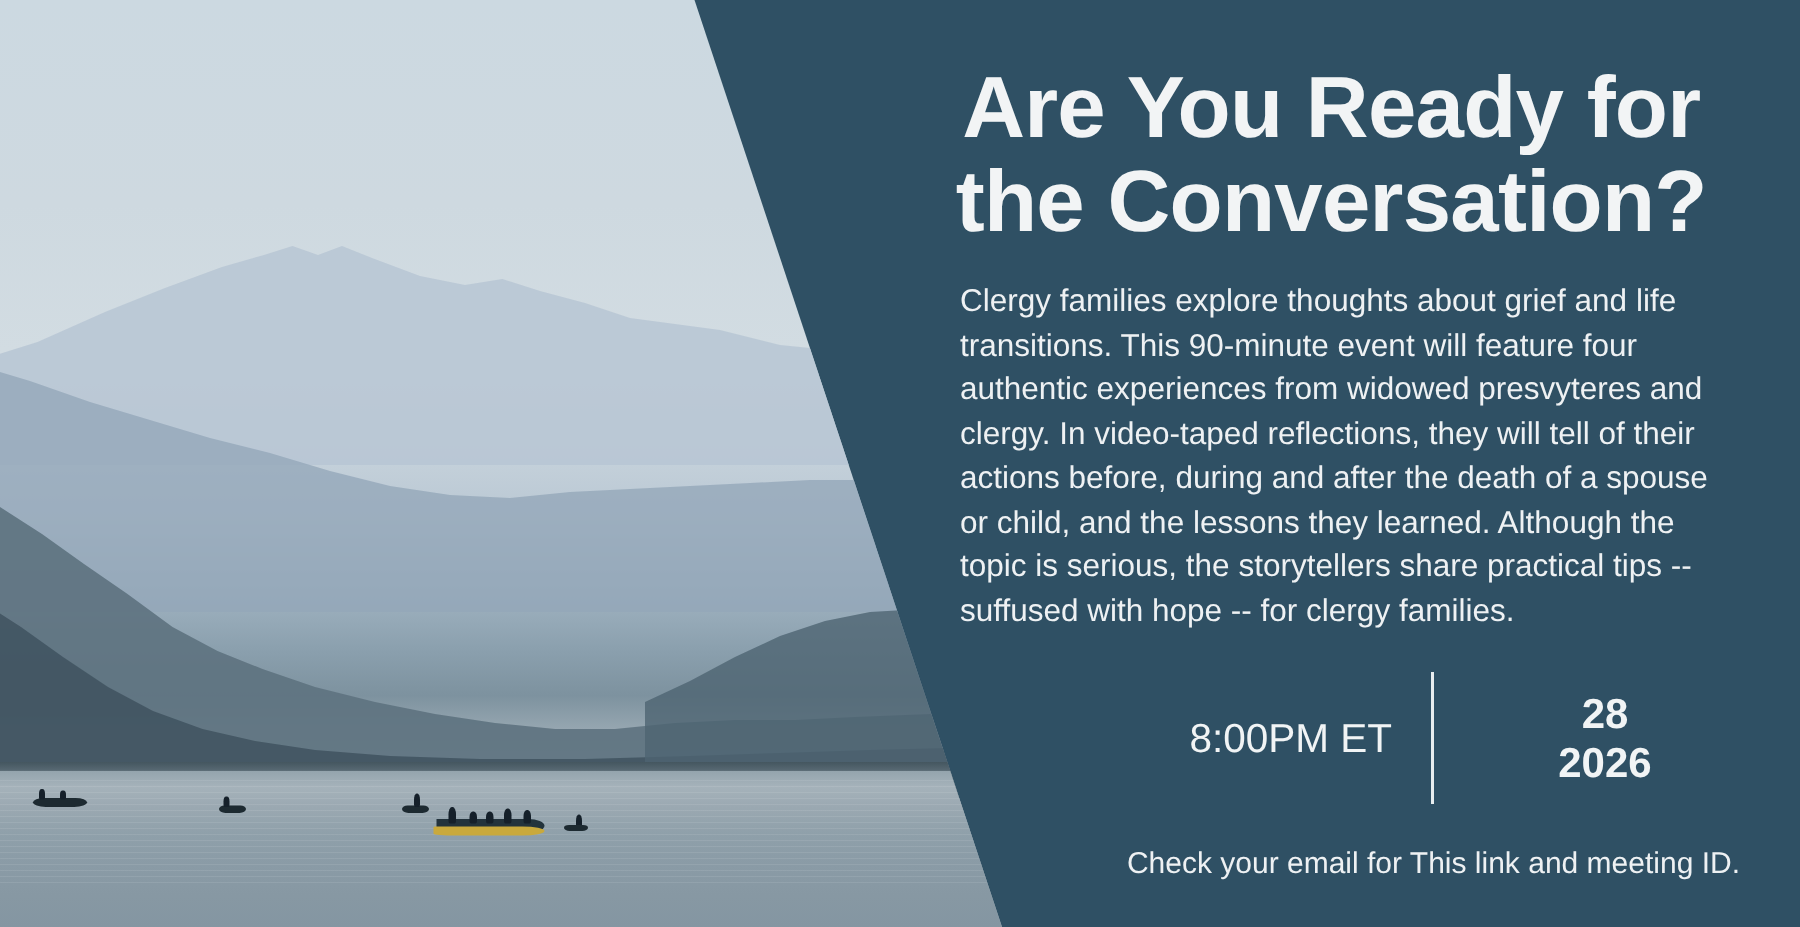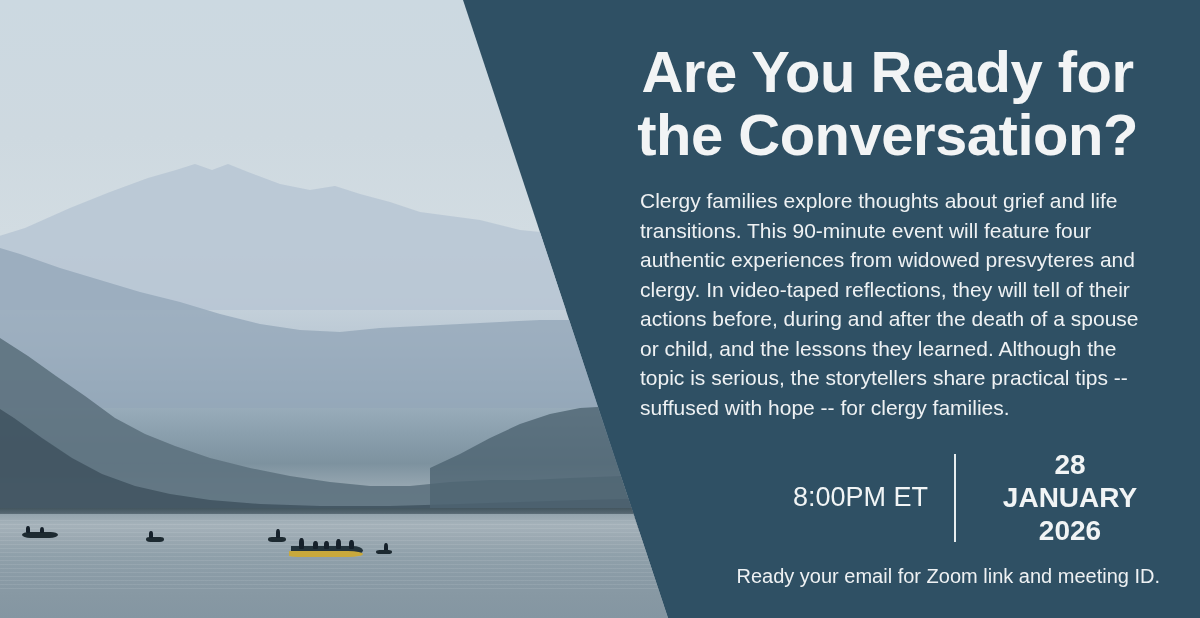--- a/index.html
+++ b/index.html
@@ -331,22 +331,21 @@
     <div class="event-row">
 
       <div class="time-block">
         <div>8:00PM ET</div>
       </div>
 
       <div class="divider"></div>
 
       <div class="date-block">
         <div>28</div>
-        <div>JANUARY</div>
         <div>2026</div>
       </div>
 
     </div>
 
-    <p class="footnote">Ready your email for Zoom link and meeting ID.</p>
+    <p class="footnote">Check your email for This link and meeting ID.</p>
 
   </div>
 </div>
 
 </body></html>

